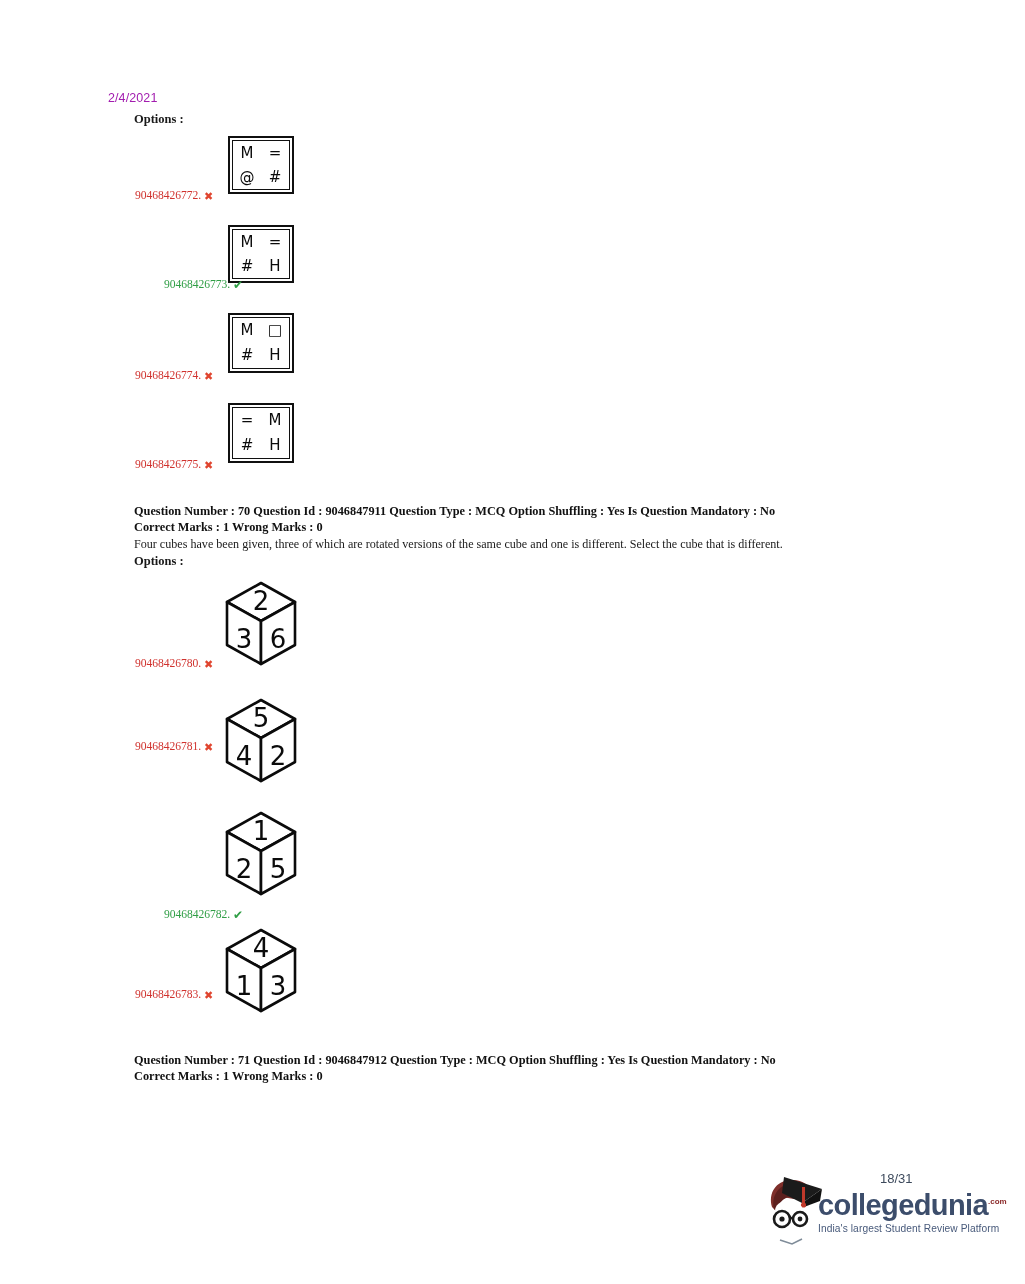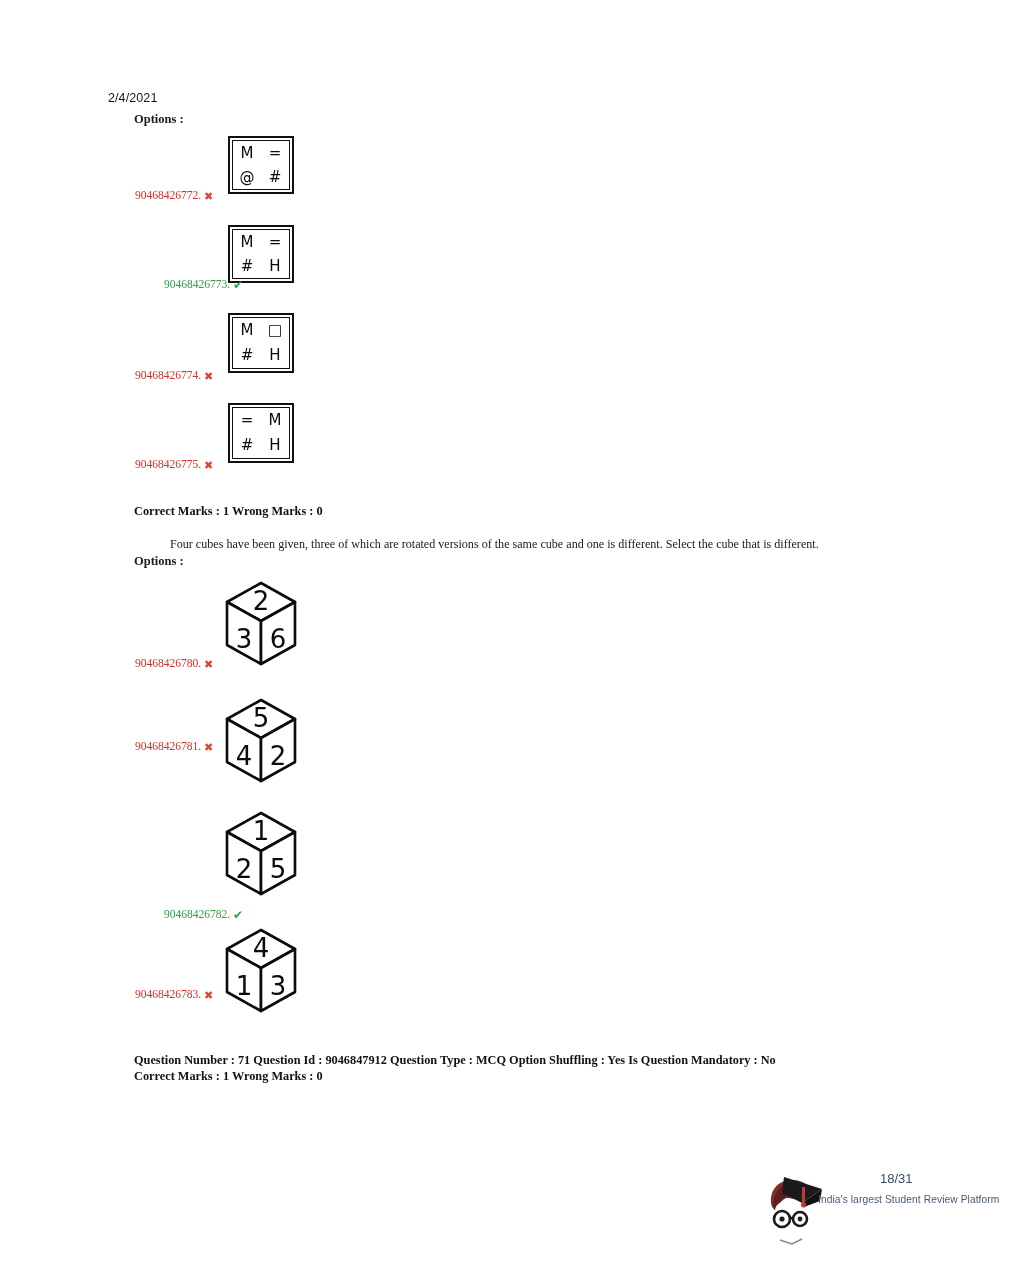--- a/index.html
+++ b/index.html
@@ -21,21 +21,21 @@
     overflow: hidden;
   }
 
   
   .doc-date {
     position: absolute;
     left: 108px;
     top: 91px;
     font-family: "Liberation Sans", sans-serif;
     font-size: 12.5px;
-    color: #0f172a;
+    color: #a21caf;
     letter-spacing: 0.1px;
   }
 
   
   .options-label {
     position: absolute;
     left: 134px;
     font-family: "Liberation Serif", serif;
     font-weight: bold;
     font-size: 12.5px;
@@ -54,21 +54,20 @@
   }
   .qtext {
     position: absolute;
     left: 134px;
     width: 700px;
     font-family: "Liberation Serif", serif;
     font-weight: normal;
     font-size: 12.1px;
     line-height: 15px;
     color: #1a1a1a;
-    margin-left: 36px;
   }
 
   
   .opt-id {
     position: absolute;
     left: 135px;
     font-family: "Liberation Serif", serif;
     font-size: 11.6px;
     white-space: nowrap;
     letter-spacing: -0.05px;
@@ -223,20 +222,21 @@
       <span class="sym-cell">M</span>
       <span class="sym-cell">#</span>
       <span class="sym-cell">H</span>
     </div>
   </div>
   <div class="opt-id wrong" style="top:458px;">
     <span>90468426775.</span><span class="mark">✖</span>
   </div>
 
   <div class="qmeta" style="top:504px;">
+    <div>Question Number : 70 Question Id : 9046847911 Question Type : MCQ Option Shuffling : Yes Is Question Mandatory : No</div>
     <div>Correct Marks : 1 Wrong Marks : 0</div>
   </div>
   <div class="qtext" style="top:537px;">Four cubes have been given, three of which are rotated versions of the same cube and one is different. Select the cube that is different.</div>
   <div class="options-label" style="top:554px;">Options :</div>
 
   <div class="cube" style="left:223px; top:580px;">
     <svg width="76" height="88" viewBox="0 0 76 88">
       <g fill="#ffffff" stroke="#0b0b0b" stroke-width="2.6" stroke-linejoin="round">
         <polygon points="38,3 72,22 38,41 4,22"></polygon>
         <polygon points="4,22 38,41 38,84 4,65"></polygon>
@@ -326,17 +326,18 @@
         <line x1="28" y1="45" x2="31" y2="45" stroke="#1b1b1b" stroke-width="2.4"></line>
         <circle cx="20" cy="46" r="2.6" fill="#1b1b1b"></circle>
         <circle cx="38" cy="46" r="2.4" fill="#1b1b1b"></circle>
 
         <path d="M14 64 C20 70 34 70 40 63 L40 74 L14 74 Z" fill="#ffffff"></path>
         <path d="M18 67 L30 71 L40 66" fill="none" stroke="#7f8c99" stroke-width="1.6"></path>
       </svg>
     </div>
 
     <div class="brand-wrap">
+      <div class="brand-name"><span>collegedunia</span><span class="brand-tld">.com</span></div>
       <div class="brand-tag">India's largest Student Review Platform</div>
     </div>
   </div>
 
 </div>
 
 </body></html>

